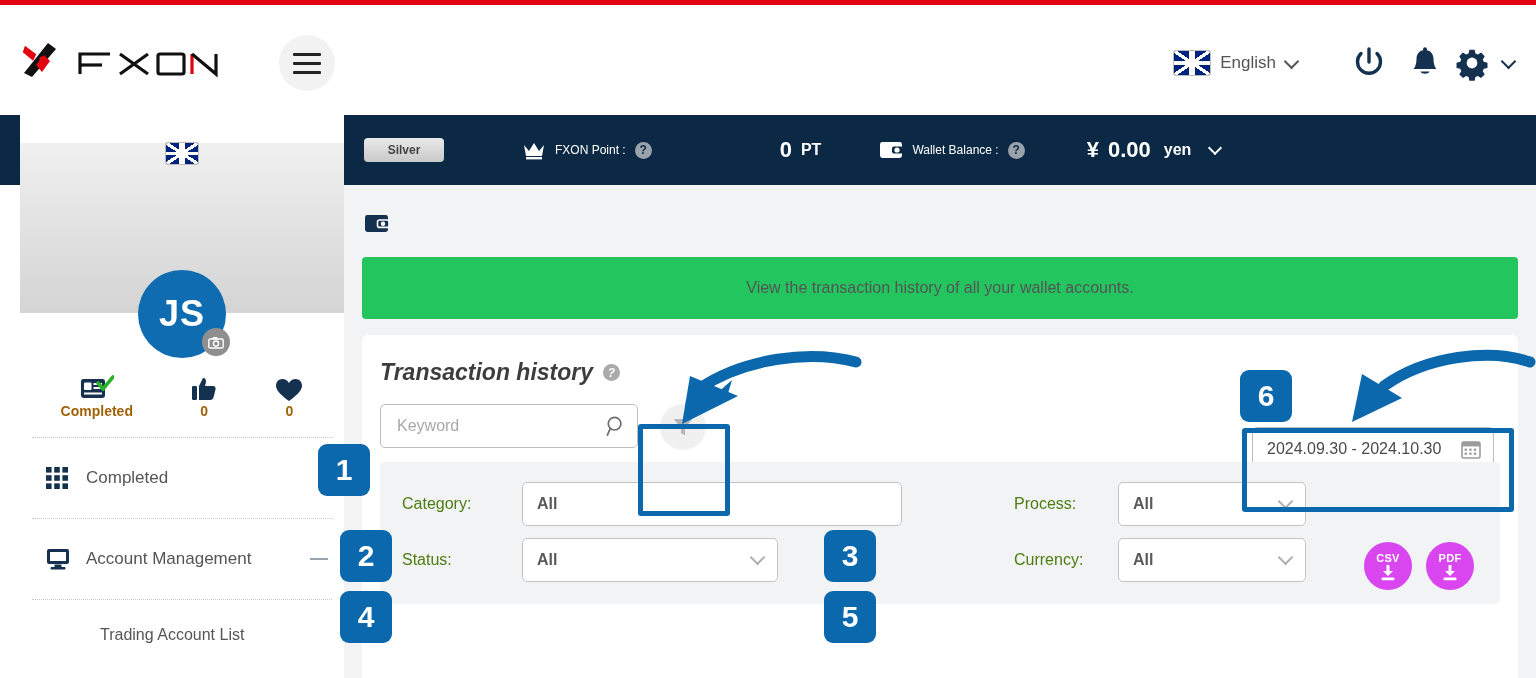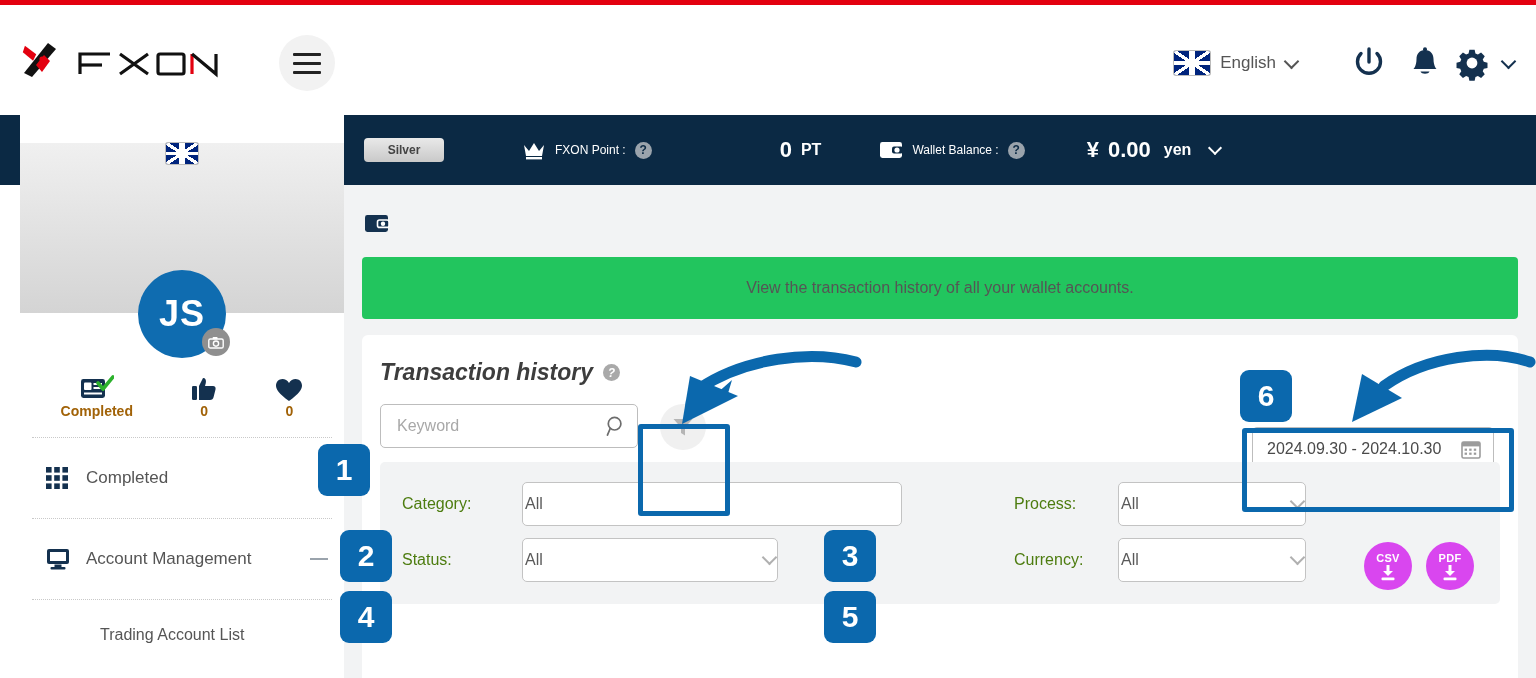--- a/index.html
+++ b/index.html
@@ -184,21 +184,21 @@
   .filters {
     margin: 12px 18px 0; background: #f2f3f4; border-radius: 5px;
     padding: 14px 0 16px; position: relative;
   }
   .filter-row { display: flex; align-items: center; height: 56px; padding-left: 22px; }
   .f-label { font-size: 16px; color: #4d7c0f; width: 120px; }
   .f-label.w2 { width: 104px; }
   .select {
     height: 44px; border: 1px solid #c3c3c3; border-radius: 5px; background: #fff;
     display: flex; align-items: center; justify-content: space-between;
-    padding: 0 2px; font-size: 16px; color: #5a5a5a; cursor: pointer;
+    padding: 0 14px; font-size: 16px; color: #5a5a5a; cursor: pointer; font-weight: bold;
   }
   .select.wide { width: 380px; }
   .select.norm { width: 188px; }
   .sel-chev {
     width: 11px; height: 11px; border-right: 2px solid #b0b0b0; border-bottom: 2px solid #b0b0b0;
     transform: rotate(45deg); margin-bottom: 5px;
   }
 
   .export-group { position: absolute; right: 26px; bottom: 14px; display: flex; gap: 14px; }
   .export-btn {

